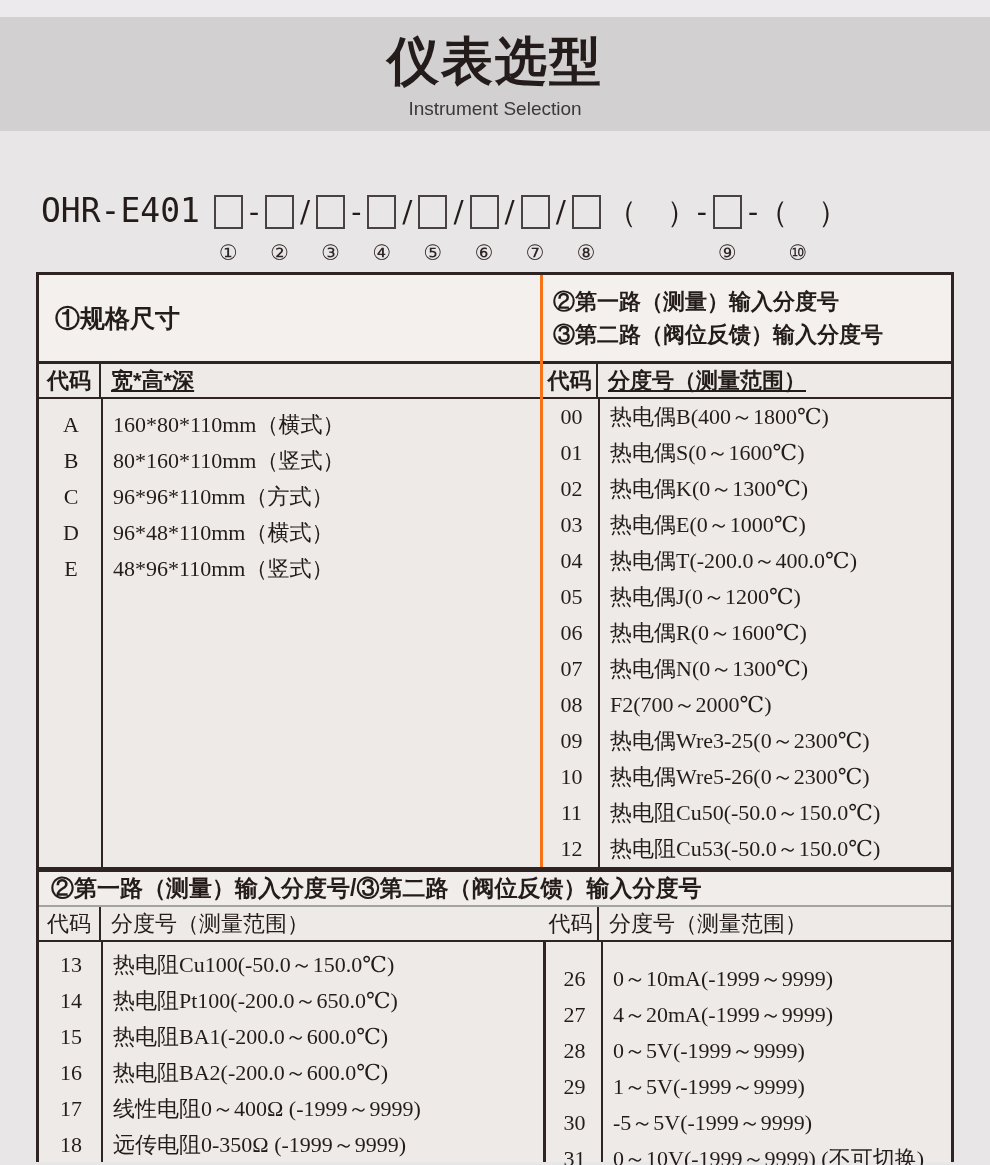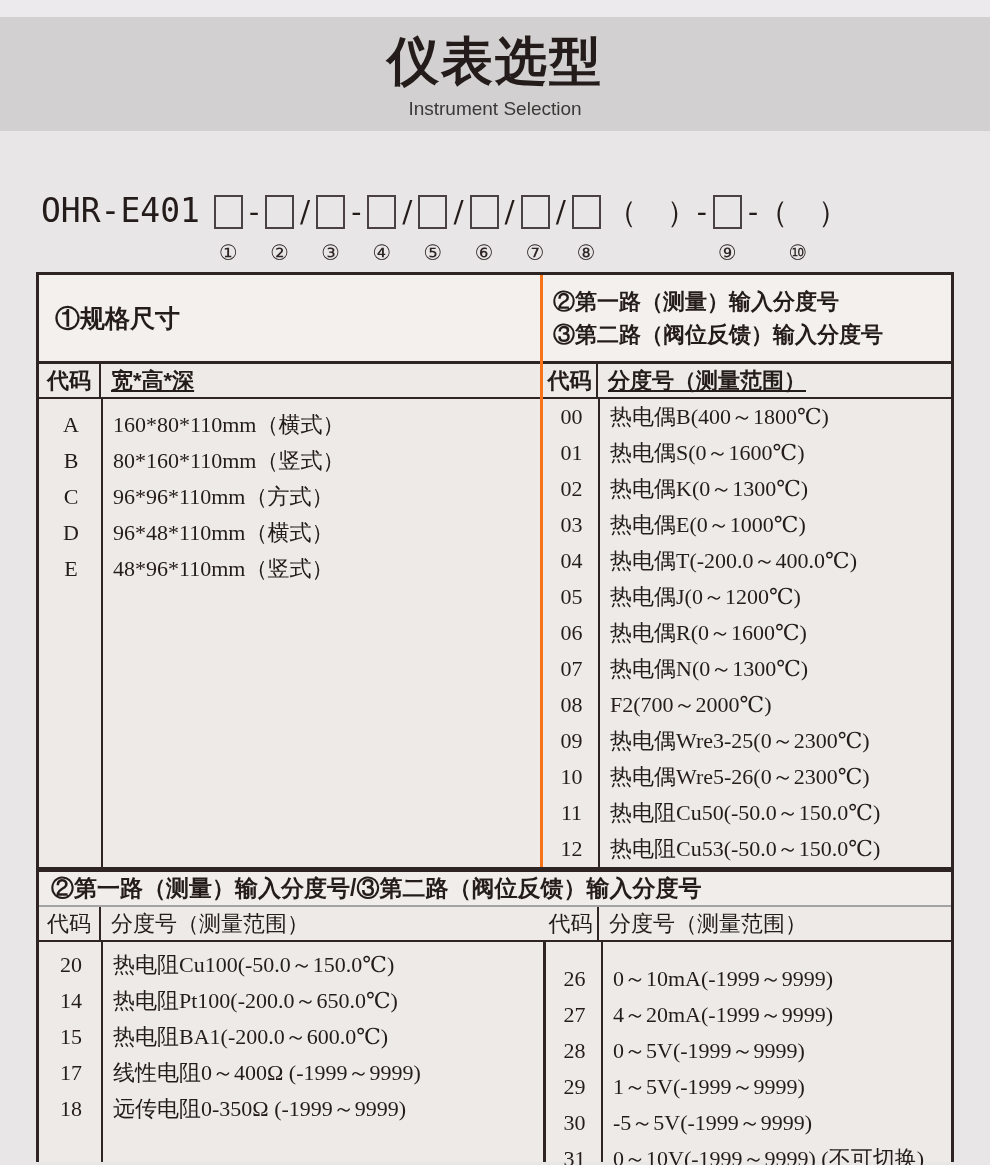--- a/index.html
+++ b/index.html
@@ -399,34 +399,38 @@
     <div class="lh-c1">代码</div>
     <div class="lh-d1">分度号（测量范围）</div>
     <div class="lh-c2">代码</div>
     <div class="lh-d2">分度号（测量范围）</div>
   </div>
 
   <div class="lower-body">
     <div class="lb-left">
 
         <div class="row">
-          <div class="cc">20</div>
+          <div class="cc">13</div>
           <div class="dc">热电阻Cu100(-50.0～150.0℃)</div>
         </div>
 
         <div class="row">
           <div class="cc">14</div>
           <div class="dc">热电阻Pt100(-200.0～650.0℃)</div>
         </div>
 
         <div class="row">
           <div class="cc">15</div>
           <div class="dc">热电阻BA1(-200.0～600.0℃)</div>
         </div>
 
+        <div class="row">
+          <div class="cc">16</div>
+          <div class="dc">热电阻BA2(-200.0～600.0℃)</div>
+        </div>
 
         <div class="row">
           <div class="cc">17</div>
           <div class="dc">线性电阻0～400Ω (-1999～9999)</div>
         </div>
 
         <div class="row">
           <div class="cc">18</div>
           <div class="dc">远传电阻0-350Ω (-1999～9999)</div>
         </div>

